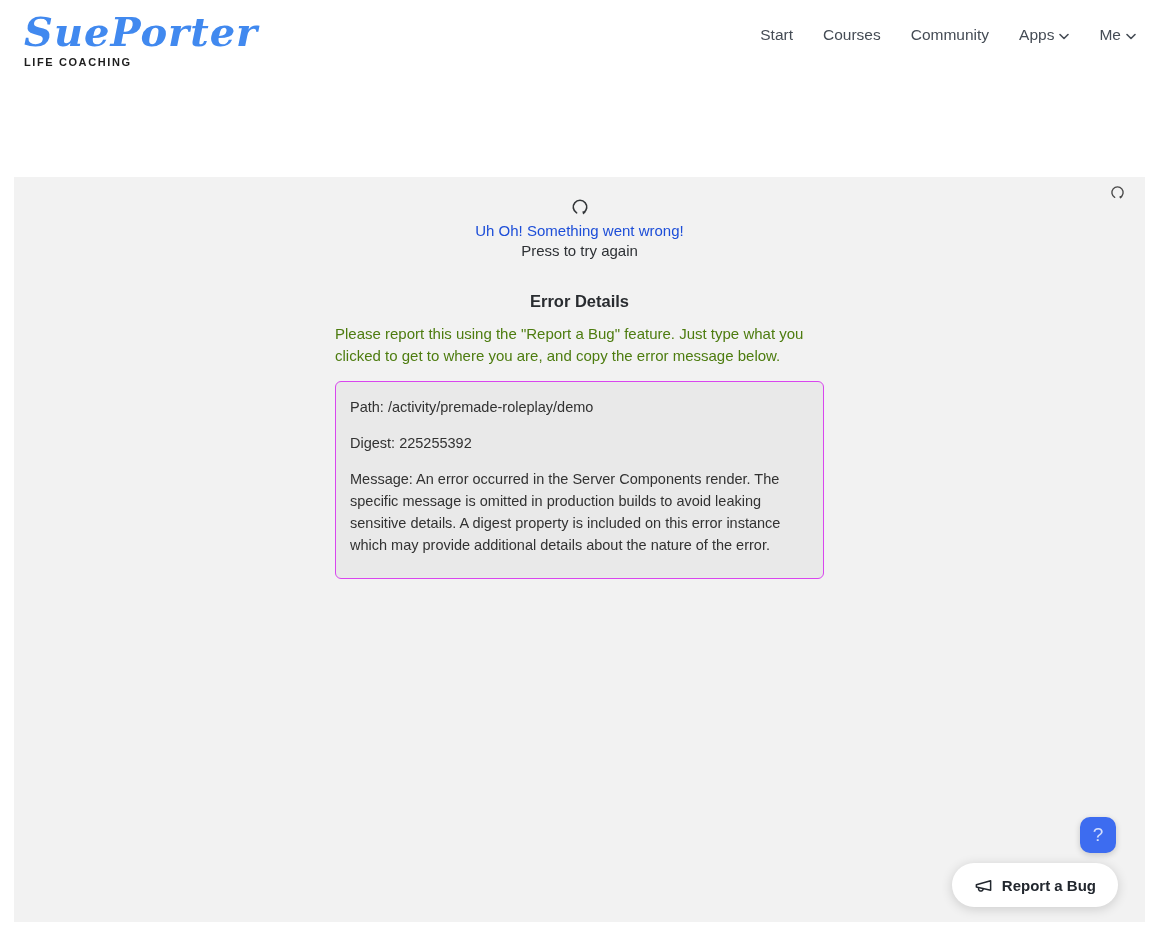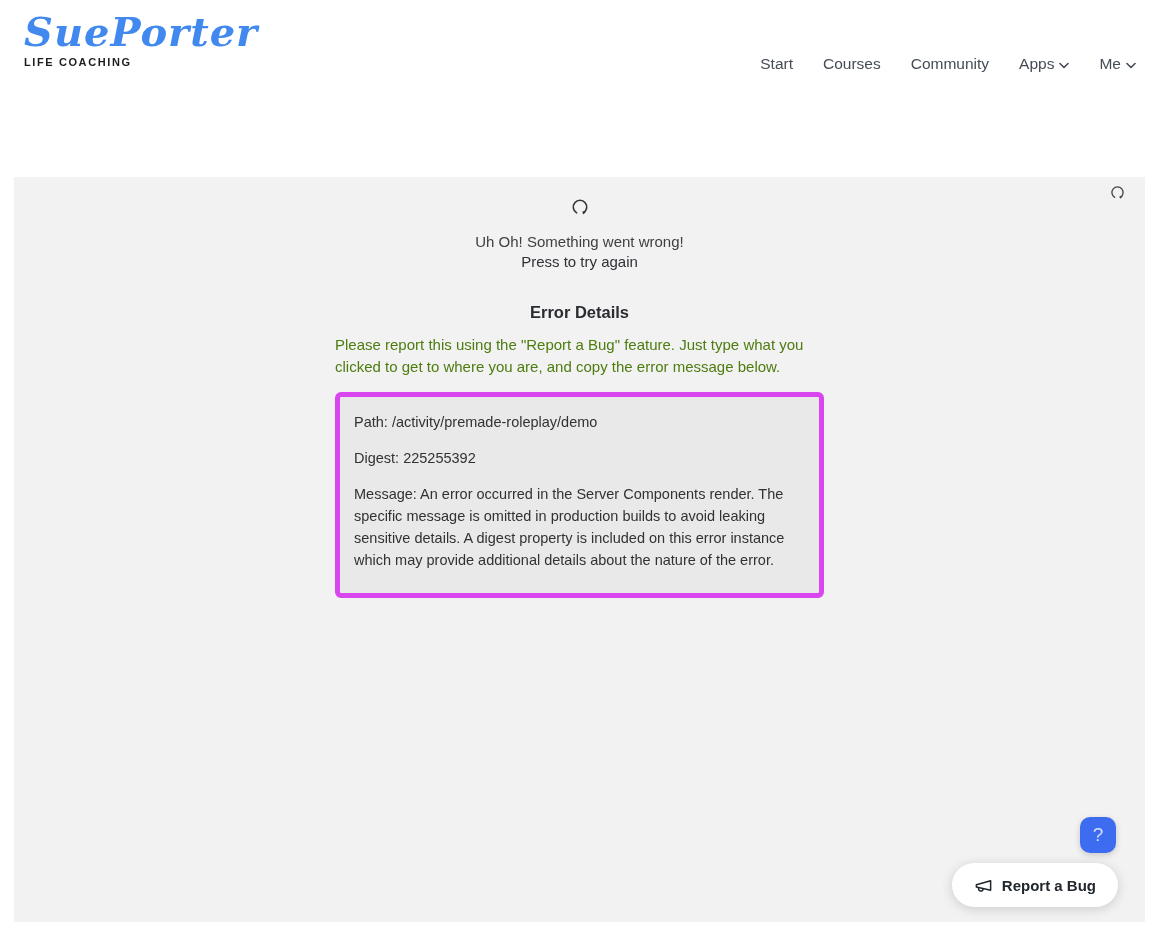--- a/index.html
+++ b/index.html
@@ -29,53 +29,52 @@
     color: #1e1e1e; margin-top: 2px;
   }
   .nav {
     display: flex; align-items: center; gap: 30px;
     margin: 26px 23px 0 0;
   }
   .nav-item {
     display: flex; align-items: center; gap: 5px;
     font-size: 15.5px; color: #454c55; cursor: pointer;
     white-space: nowrap;
-    margin-top: 29px;
   }
   .chev { display: inline-flex; margin-top: 2px; }
 
   
   .panel {
     position: absolute; left: 14px; right: 14px; top: 177px; bottom: 14px;
     background: #f2f2f2;
   }
   .corner-refresh {
     position: absolute; top: 8px; right: 20px;
     color: #4a4a4a; cursor: pointer; line-height: 0;
   }
   .retry-block {
     padding-top: 21px; text-align: center; color: #2e3135;
   }
   .retry-spinner { color: #333639; line-height: 0; display: inline-block; cursor: pointer; }
-  .retry-title { font-size: 15px; margin-top: 13px; color: #404040; }
+  .retry-title { font-size: 15px; margin-top: 2px; color: #1d4ed8; }
   .retry-subtitle { font-size: 15px; margin-top: 3px; color: #2e3135; cursor: pointer; }
 
   .details-col {
     width: 489px; margin: 33px auto 0 auto;
   }
   .details-heading {
     font-size: 16.5px; font-weight: 700; color: #292c30; text-align: center;
   }
   .details-instructions {
     margin-top: 12px; font-size: 15px; line-height: 22px; color: #4d7c0f;
   }
   .code-box {
     margin-top: 14px;
     background: #e9e9e9;
-    border: 5px solid #d946ef;
+    border: 1px solid #d946ef;
     border-radius: 6px;
     padding: 14px 14px 15px 14px;
     font-size: 14.5px; line-height: 22px; color: #323232;
   }
   .code-box p { margin: 0 0 14px 0; }
   .code-box p:last-child { margin-bottom: 7px; }
 
   
   .help-btn {
     position: absolute; right: 43px; bottom: 83px;

